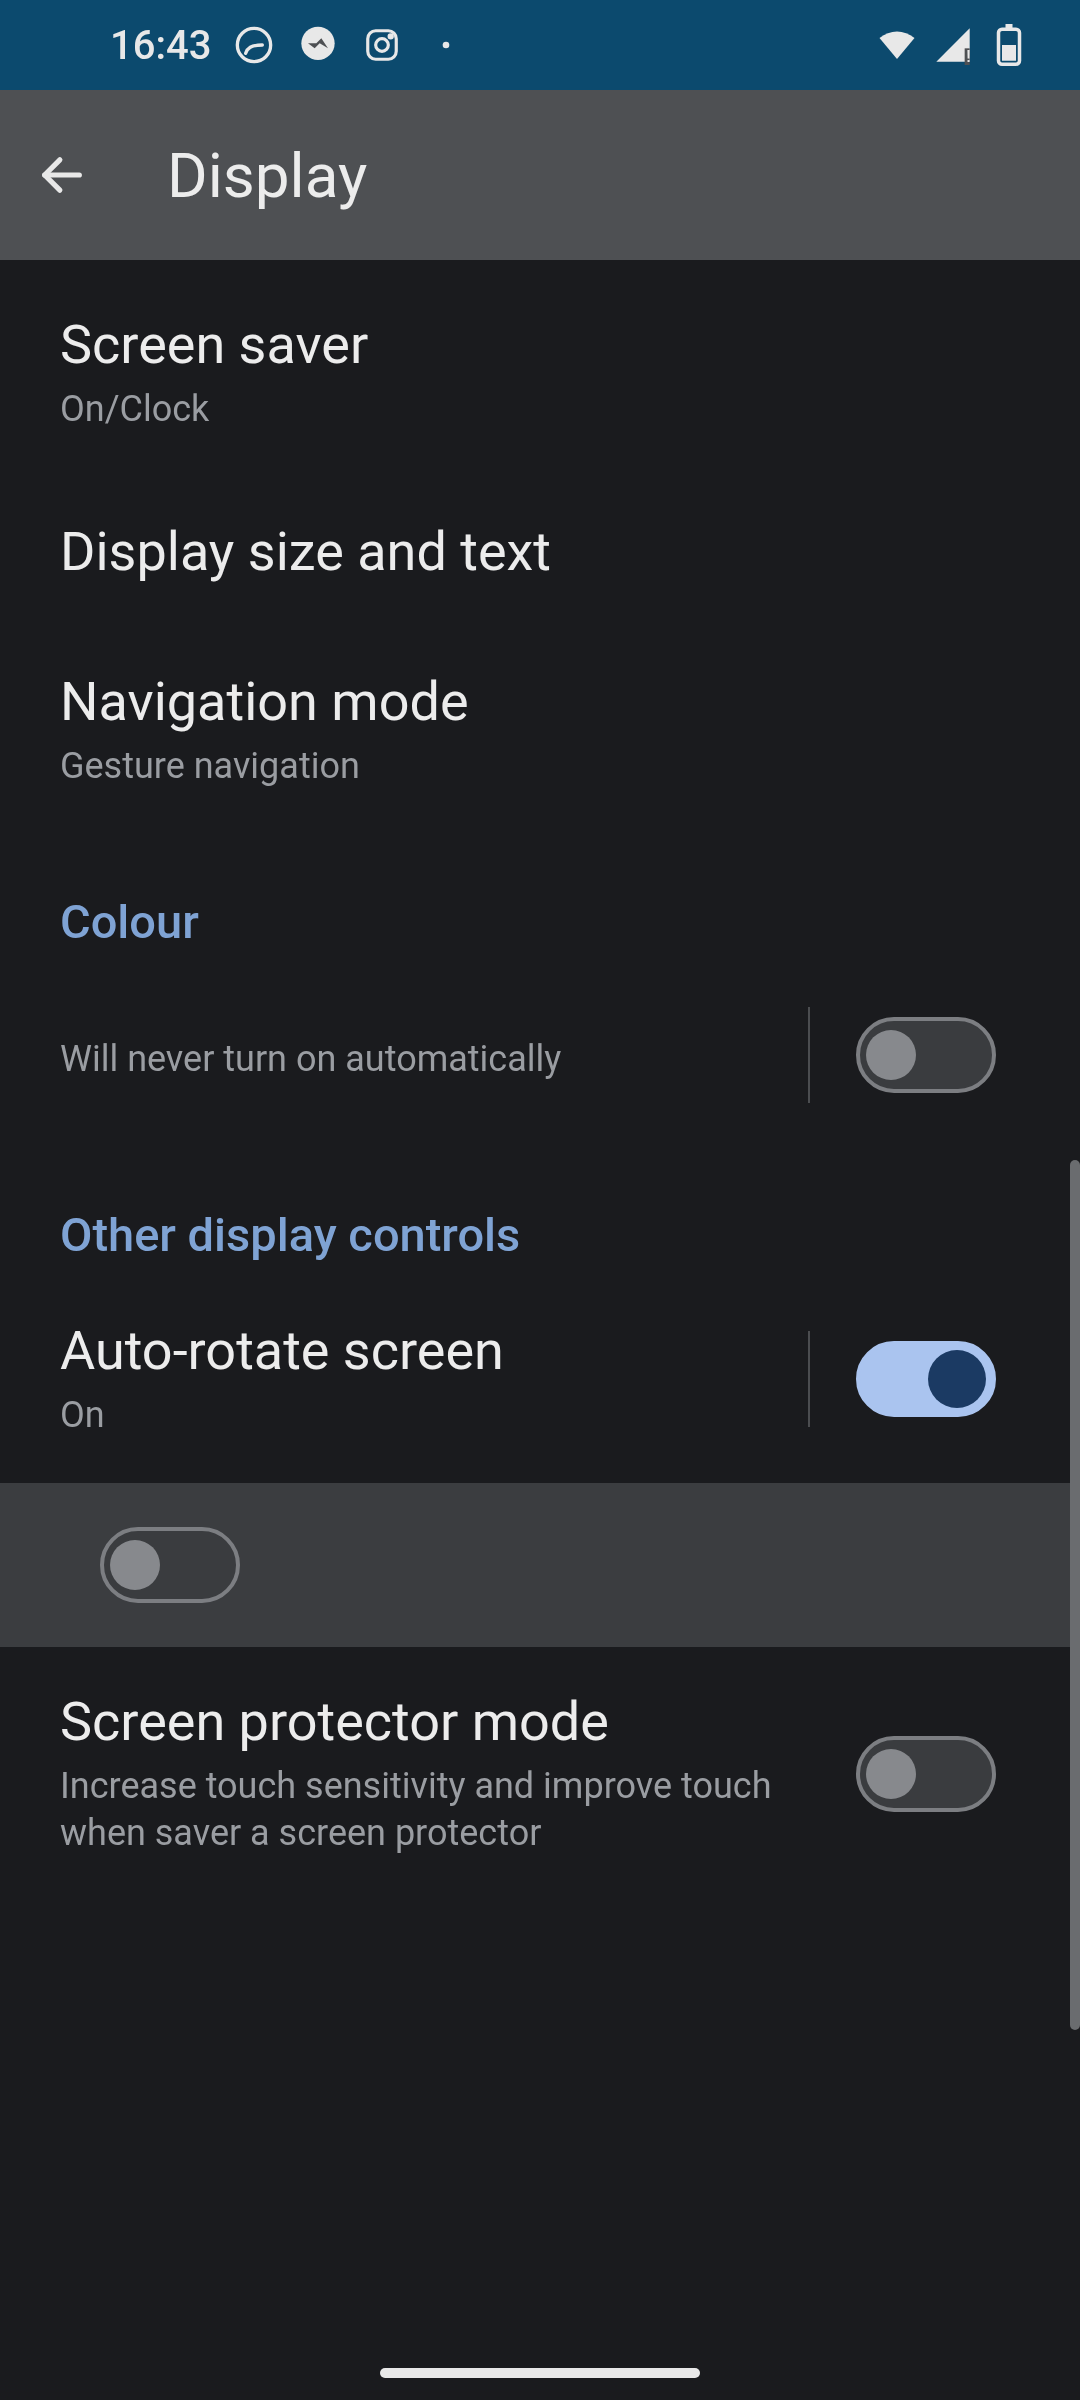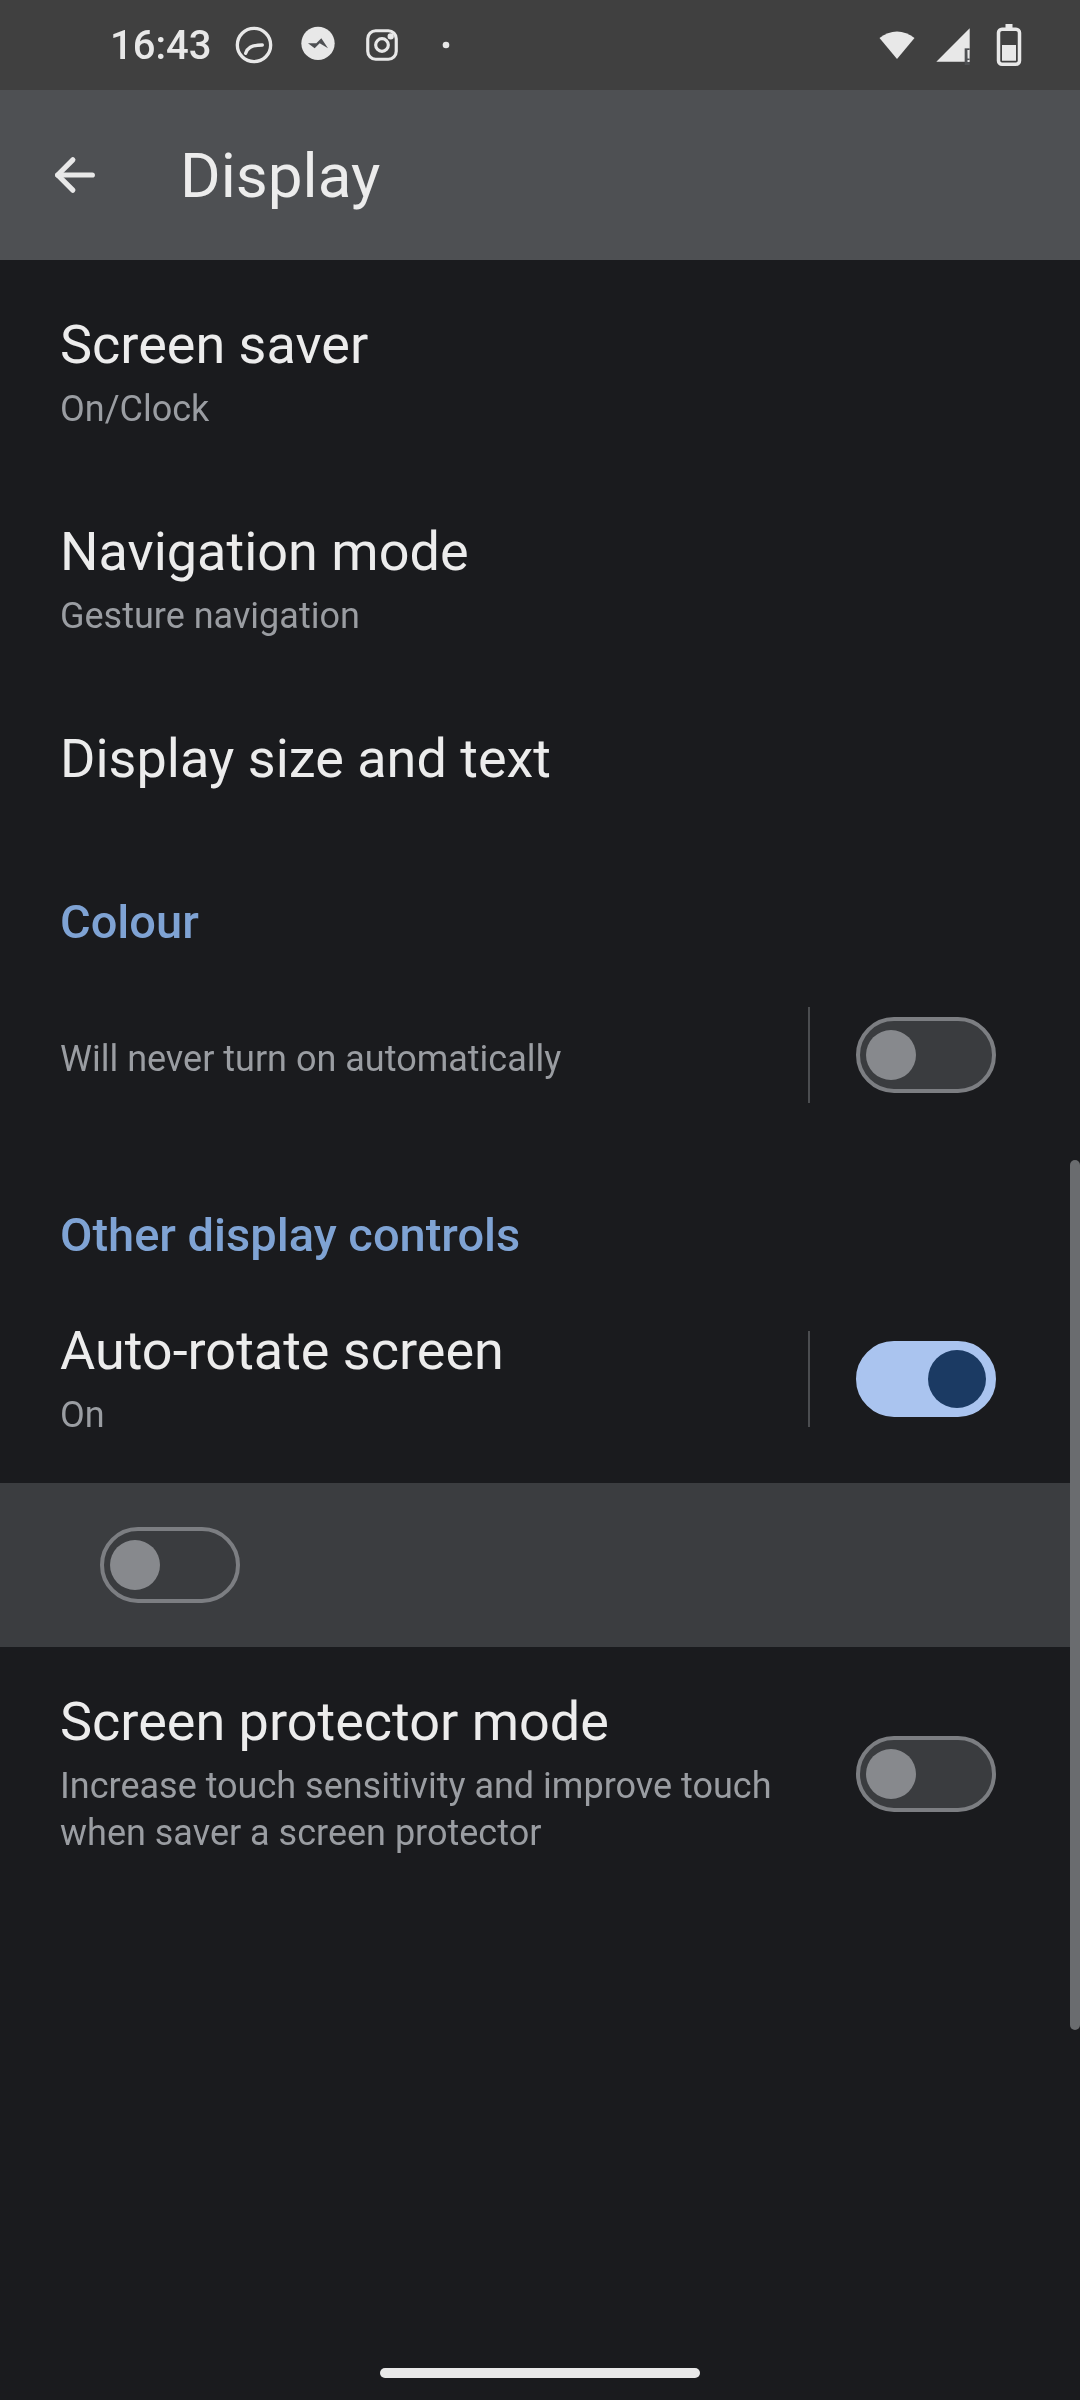--- a/index.html
+++ b/index.html
@@ -6,39 +6,39 @@
   html, body { width: 1080px; height: 2400px; overflow: hidden; }
   body {
     background: #1a1b1e;
     font-family: Roboto, "Segoe UI", Arial, sans-serif;
     color: #e3e3e3;
   }
 
   
   .status-bar {
     height: 90px;
-    background: #404040;
+    background: #0c4a6e;
     display: flex;
     align-items: center;
     padding: 0 50px 0 110px;
     font-size: 40px;
     font-weight: 500;
     color: #e8e8e8;
   }
   .status-left { display: flex; align-items: center; gap: 22px; }
   .status-right { margin-left: auto; display: flex; align-items: center; gap: 14px; }
   .sb-icon { width: 42px; height: 42px; display:inline-flex; align-items:center; justify-content:center; }
 
   
   .app-bar {
     height: 170px;
     background: #4e5053;
     display: flex;
     align-items: center;
-    padding: 0 40px;
+    padding: 0 27px;
   }
   .back-btn {
     width: 70px; height: 70px;
     display:flex; align-items:center; justify-content:center;
   }
   .app-title {
     font-size: 62px;
     font-weight: 400;
     color: #ececec;
     margin-left: 70px;
@@ -206,31 +206,31 @@
 
   <div class="row">
     <div class="texts">
       <div class="title">Screen saver</div>
       <div class="sub">On/Clock</div>
     </div>
   </div>
 
   <div class="row">
     <div class="texts">
+      <div class="title">Display size and text</div>
+    </div>
+  </div>
+
+  <div class="row">
+    <div class="texts">
       <div class="title">Navigation mode</div>
       <div class="sub">Gesture navigation</div>
     </div>
   </div>
 
-  <div class="row">
-    <div class="texts">
-      <div class="title">Display size and text</div>
-    </div>
-  </div>
-
   <div class="section-header">Colour</div>
 
   <div class="row">
     <div class="texts">
       <div class="sub">Will never turn on automatically</div>
     </div>
     <div class="vrule"></div>
     <div class="toggle off">
           <div class="thumb"></div>
         </div>

